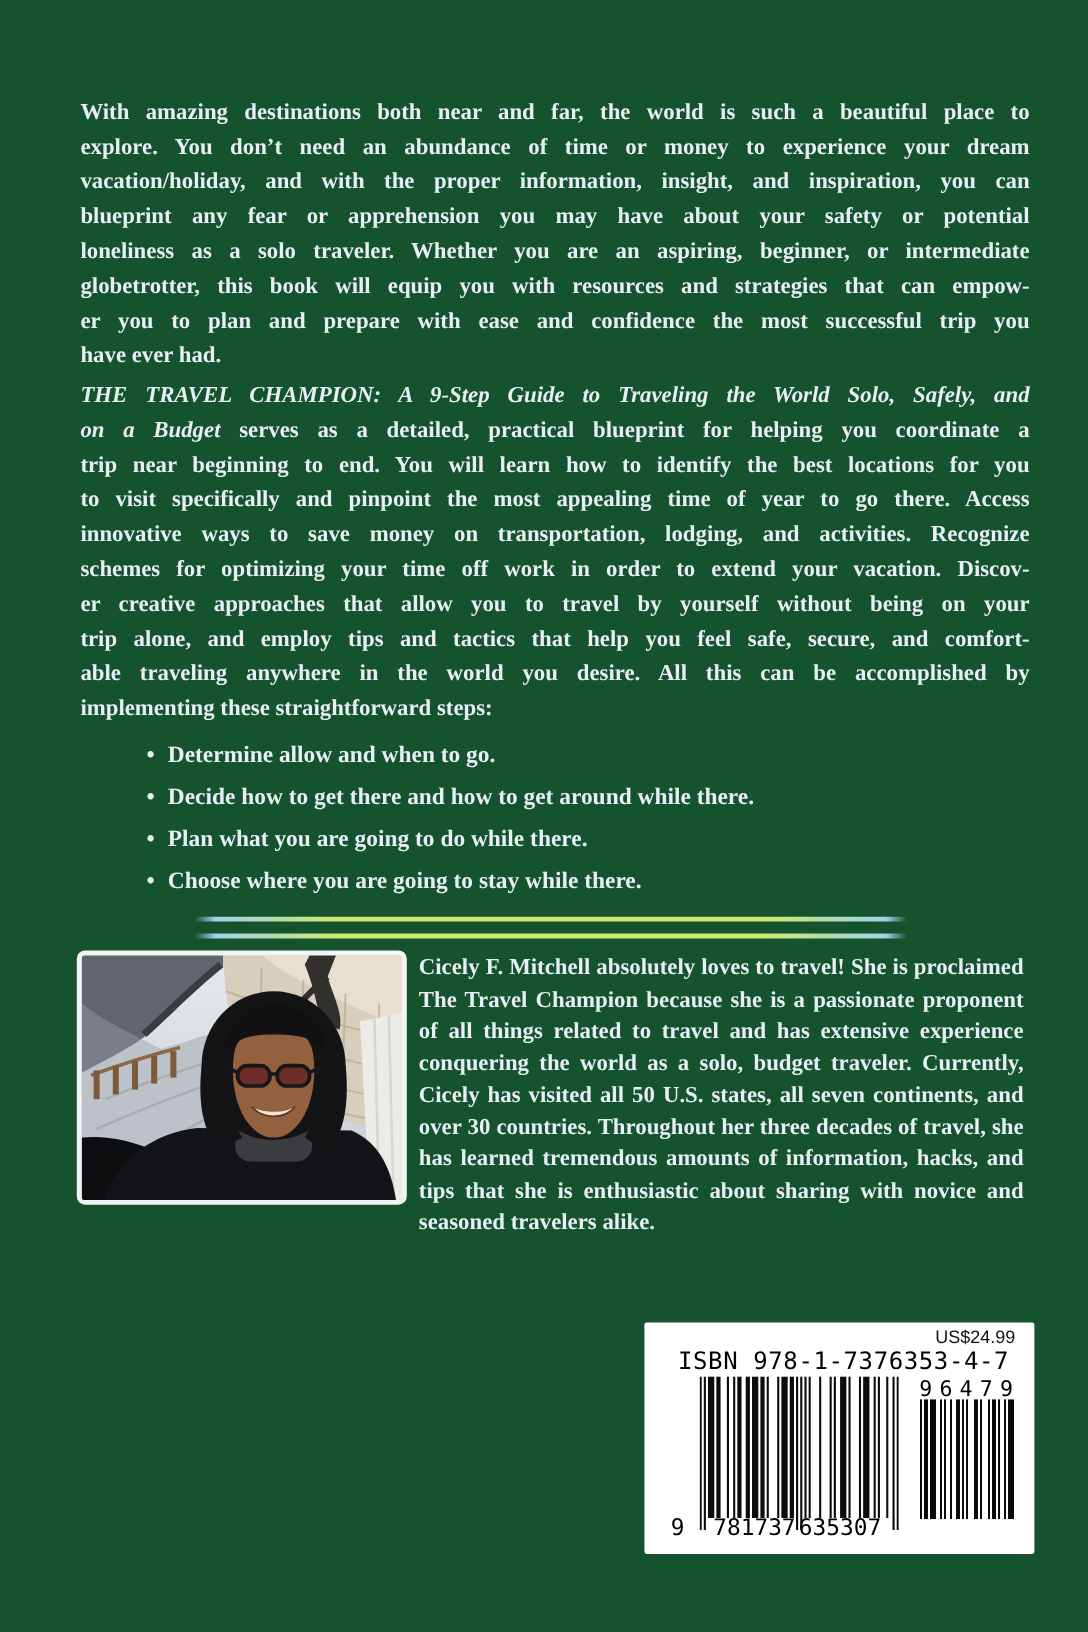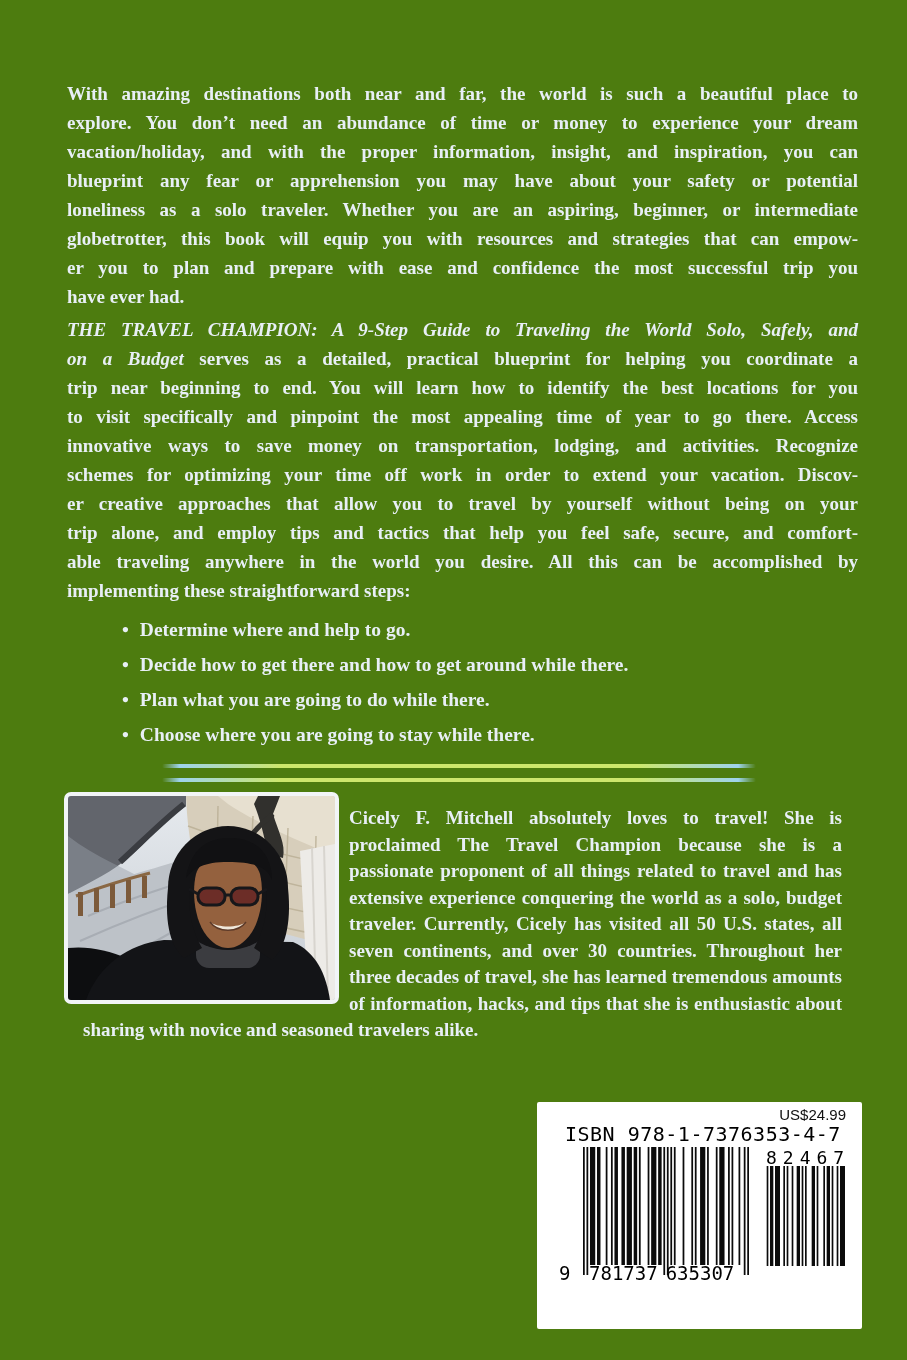--- a/index.html
+++ b/index.html
@@ -17,48 +17,48 @@
   .jline.jlast{text-align-last:left;}
   .jline i{font-style:italic;}
   #steps{top:616px;}
   .step{font-size:19.5px;line-height:28px;margin:0 0 7px 55px;}
   .step .bullet{margin-right:11px;}
   .divider-line{position:absolute;left:162px;width:594px;height:4px;border-radius:2px;}
   #divider1{top:764px;}
   #divider2{top:778px;}
   .author{position:absolute;left:67px;top:789px;width:791px;
     font-size:19px;line-height:26.5px;text-align:justify;}
-  .author p{margin:16px;}
+  .author p{margin:5px;}
   .photo-frame{
     float:left;width:267px;height:204px;margin:3px 10px 6px -3px;
     border:4px solid #f2f5f7;border-radius:7px;overflow:hidden;background:#cfd5db;
   }
   .photo-frame svg{display:block;}
   .barcode{
-    position:absolute;left:537px;top:1102px;width:325px;height:227px;
+    position:absolute;left:537px;top:1102px;width:325px;height:193px;
     background:#ffffff;border-radius:2px;color:#000;font-weight:400;
   }
   .price{position:absolute;top:4px;right:16px;
     font-family:"Liberation Sans",sans-serif;font-size:15px;color:#111;}
   .isbn{position:absolute;top:20px;left:28px;width:290px;white-space:nowrap;
     font-family:"DejaVu Sans Mono",monospace;font-size:20px;letter-spacing:.5px;color:#000;}
   .svg-main{position:absolute;left:46px;top:45px;}
   .svg-supp{position:absolute;left:228px;top:64px;}
   .bdigits{position:absolute;top:160px;left:0;width:100%;height:24px;
     font-family:"DejaVu Sans Mono",monospace;font-size:19px;color:#000;}
   .bdigits .d-left{position:absolute;left:22px;}
-  .bdigits .d-g1{position:absolute;left:52px;width:74px;text-align:left;}
+  .bdigits .d-g1{position:absolute;left:52px;width:74px;text-align:right;}
   .bdigits .d-g2{position:absolute;left:126px;width:74px;text-align:center;}
   .supp-label{position:absolute;top:45px;left:229px;width:90px;white-space:nowrap;
     font-family:"DejaVu Sans Mono",monospace;font-size:18px;letter-spacing:6px;color:#000;}
 </style>
 </head>
 <body>
 
-<div class="cover" style="background: #4d7c0f; color: rgb(232, 239, 246);">
+<div class="cover" style="background: #14532d; color: rgb(232, 239, 246);">
 
   <div class="textblock" id="intro">
       <div class="jline">With amazing destinations both near and far, the world is such a beautiful place to</div>
       <div class="jline">explore. You don’t need an abundance of time or money to experience your dream</div>
       <div class="jline">vacation/holiday, and with the proper information, insight, and inspiration, you can</div>
       <div class="jline">blueprint any fear or apprehension you may have about your safety or potential</div>
       <div class="jline">loneliness as a solo traveler. Whether you are an aspiring, beginner, or intermediate</div>
       <div class="jline">globetrotter, this book will equip you with resources and strategies that can empow-</div>
       <div class="jline">er you to plan and prepare with ease and confidence the most successful trip you</div>
       <div class="jline jlast">have ever had.</div>
@@ -71,21 +71,21 @@
       <div class="jline"><span>to visit specifically and pinpoint the most appealing time of year to go there. Access</span></div>
       <div class="jline"><span>innovative ways to save money on transportation, lodging, and activities. Recognize</span></div>
       <div class="jline"><span>schemes for optimizing your time off work in order to extend your vacation. Discov-</span></div>
       <div class="jline"><span>er creative approaches that allow you to travel by yourself without being on your</span></div>
       <div class="jline"><span>trip alone, and employ tips and tactics that help you feel safe, secure, and comfort-</span></div>
       <div class="jline"><span>able traveling anywhere in the world you desire. All this can be accomplished by</span></div>
       <div class="jline jlast"><span>implementing these straightforward steps:</span></div>
     </div>
 
   <div class="textblock" id="steps">
-      <div class="step"><span class="bullet">•</span><span>Determine where and help to go.</span></div>
+      <div class="step"><span class="bullet">•</span><span>Determine allow and when to go.</span></div>
       <div class="step"><span class="bullet">•</span><span>Decide how to get there and how to get around while there.</span></div>
       <div class="step"><span class="bullet">•</span><span>Plan what you are going to do while there.</span></div>
       <div class="step"><span class="bullet">•</span><span>Choose where you are going to stay while there.</span></div>
     </div>
 
   <div>
     <div class="divider-line" id="divider1" style="background: linear-gradient(90deg, rgba(158, 211, 236, 0) 0%, rgb(158, 211, 236) 3%, rgb(205, 231, 108) 20%, rgb(205, 231, 108) 80%, rgb(158, 211, 236) 97%, rgba(158, 211, 236, 0) 100%);"></div>
     <div class="divider-line" id="divider2" style="background: linear-gradient(90deg, rgba(158, 211, 236, 0) 0%, rgb(158, 211, 236) 3%, rgb(205, 231, 108) 20%, rgb(205, 231, 108) 80%, rgb(158, 211, 236) 97%, rgba(158, 211, 236, 0) 100%);"></div>
   </div>
 
@@ -190,21 +190,21 @@
         <rect x="148.53" y="0" width="1.75" height="118" fill="#0b0b0b"></rect>
         <rect x="155.52" y="0" width="1.75" height="118" fill="#0b0b0b"></rect>
         <rect x="160.76" y="0" width="1.75" height="128" fill="#0b0b0b"></rect>
         <rect x="164.25" y="0" width="1.75" height="128" fill="#0b0b0b"></rect>
       </svg>
     <div class="bdigits">
       <span class="d-left">9</span>
       <span class="d-g1">781737</span>
       <span class="d-g2">635307</span>
     </div>
-    <div class="supp-label">82467</div>
+    <div class="supp-label">96479</div>
     <svg class="svg-supp" id="ean5" width="80" height="100">
         <rect x="1.67" y="0" width="1.67" height="100" fill="#0b0b0b"></rect>
         <rect x="5.00" y="0" width="3.33" height="100" fill="#0b0b0b"></rect>
         <rect x="10.00" y="0" width="5.00" height="100" fill="#0b0b0b"></rect>
         <rect x="18.33" y="0" width="1.67" height="100" fill="#0b0b0b"></rect>
         <rect x="21.67" y="0" width="1.67" height="100" fill="#0b0b0b"></rect>
         <rect x="26.67" y="0" width="1.67" height="100" fill="#0b0b0b"></rect>
         <rect x="31.67" y="0" width="3.33" height="100" fill="#0b0b0b"></rect>
         <rect x="36.67" y="0" width="1.67" height="100" fill="#0b0b0b"></rect>
         <rect x="40.00" y="0" width="1.67" height="100" fill="#0b0b0b"></rect>

